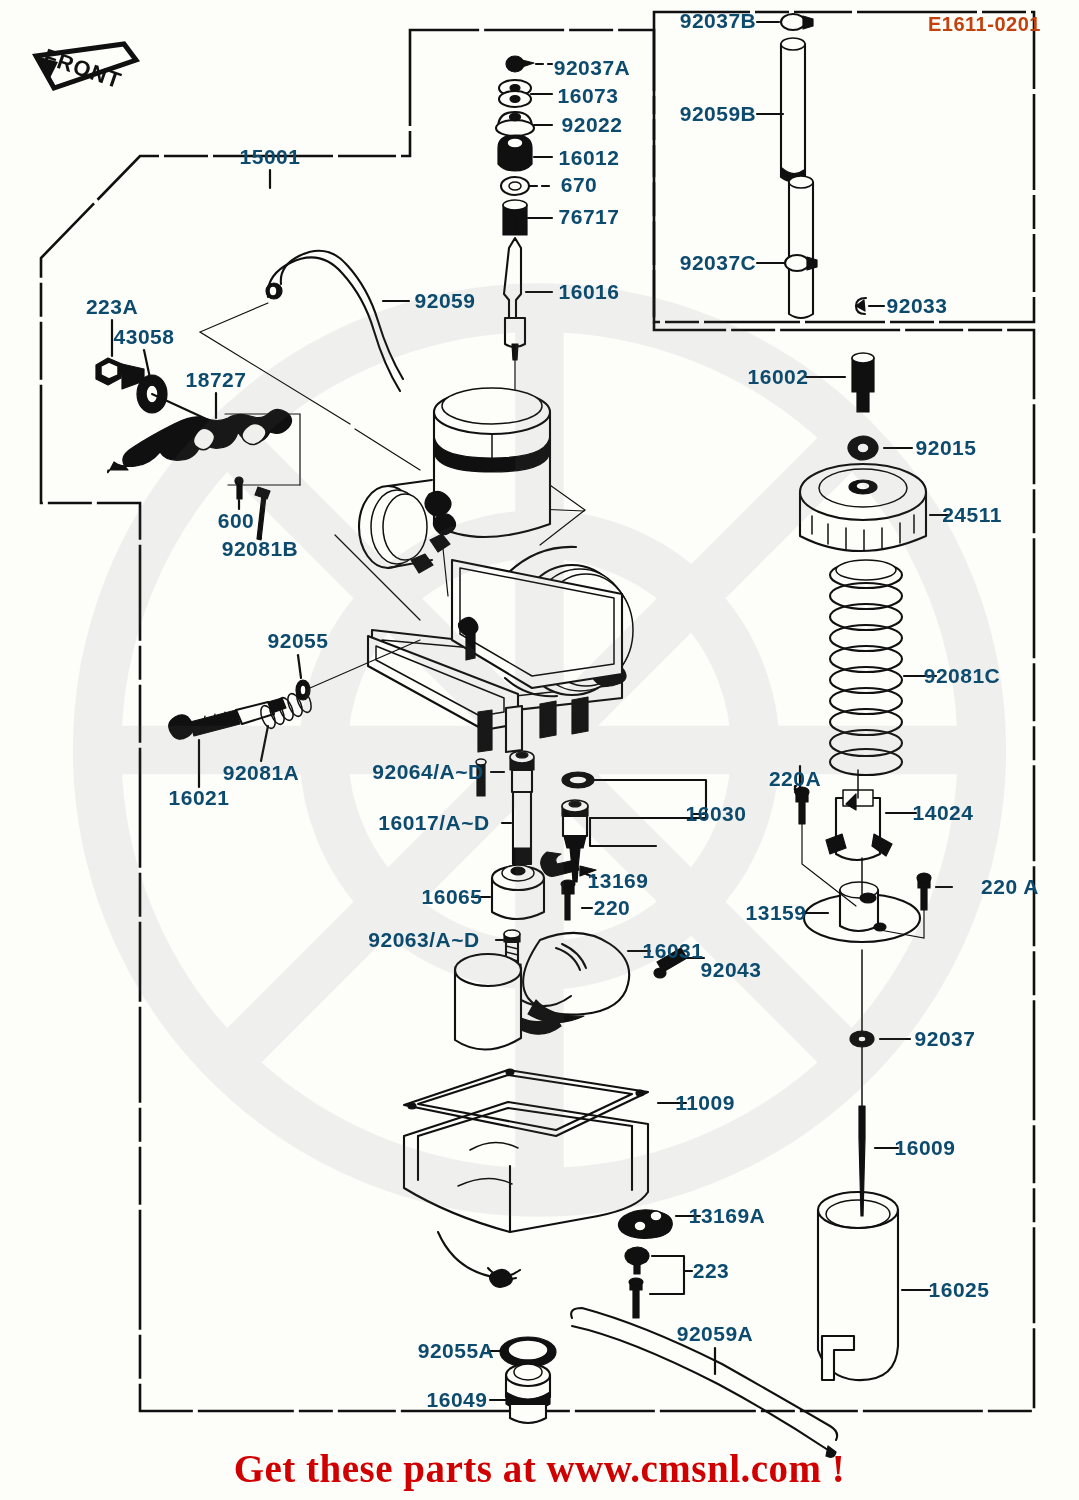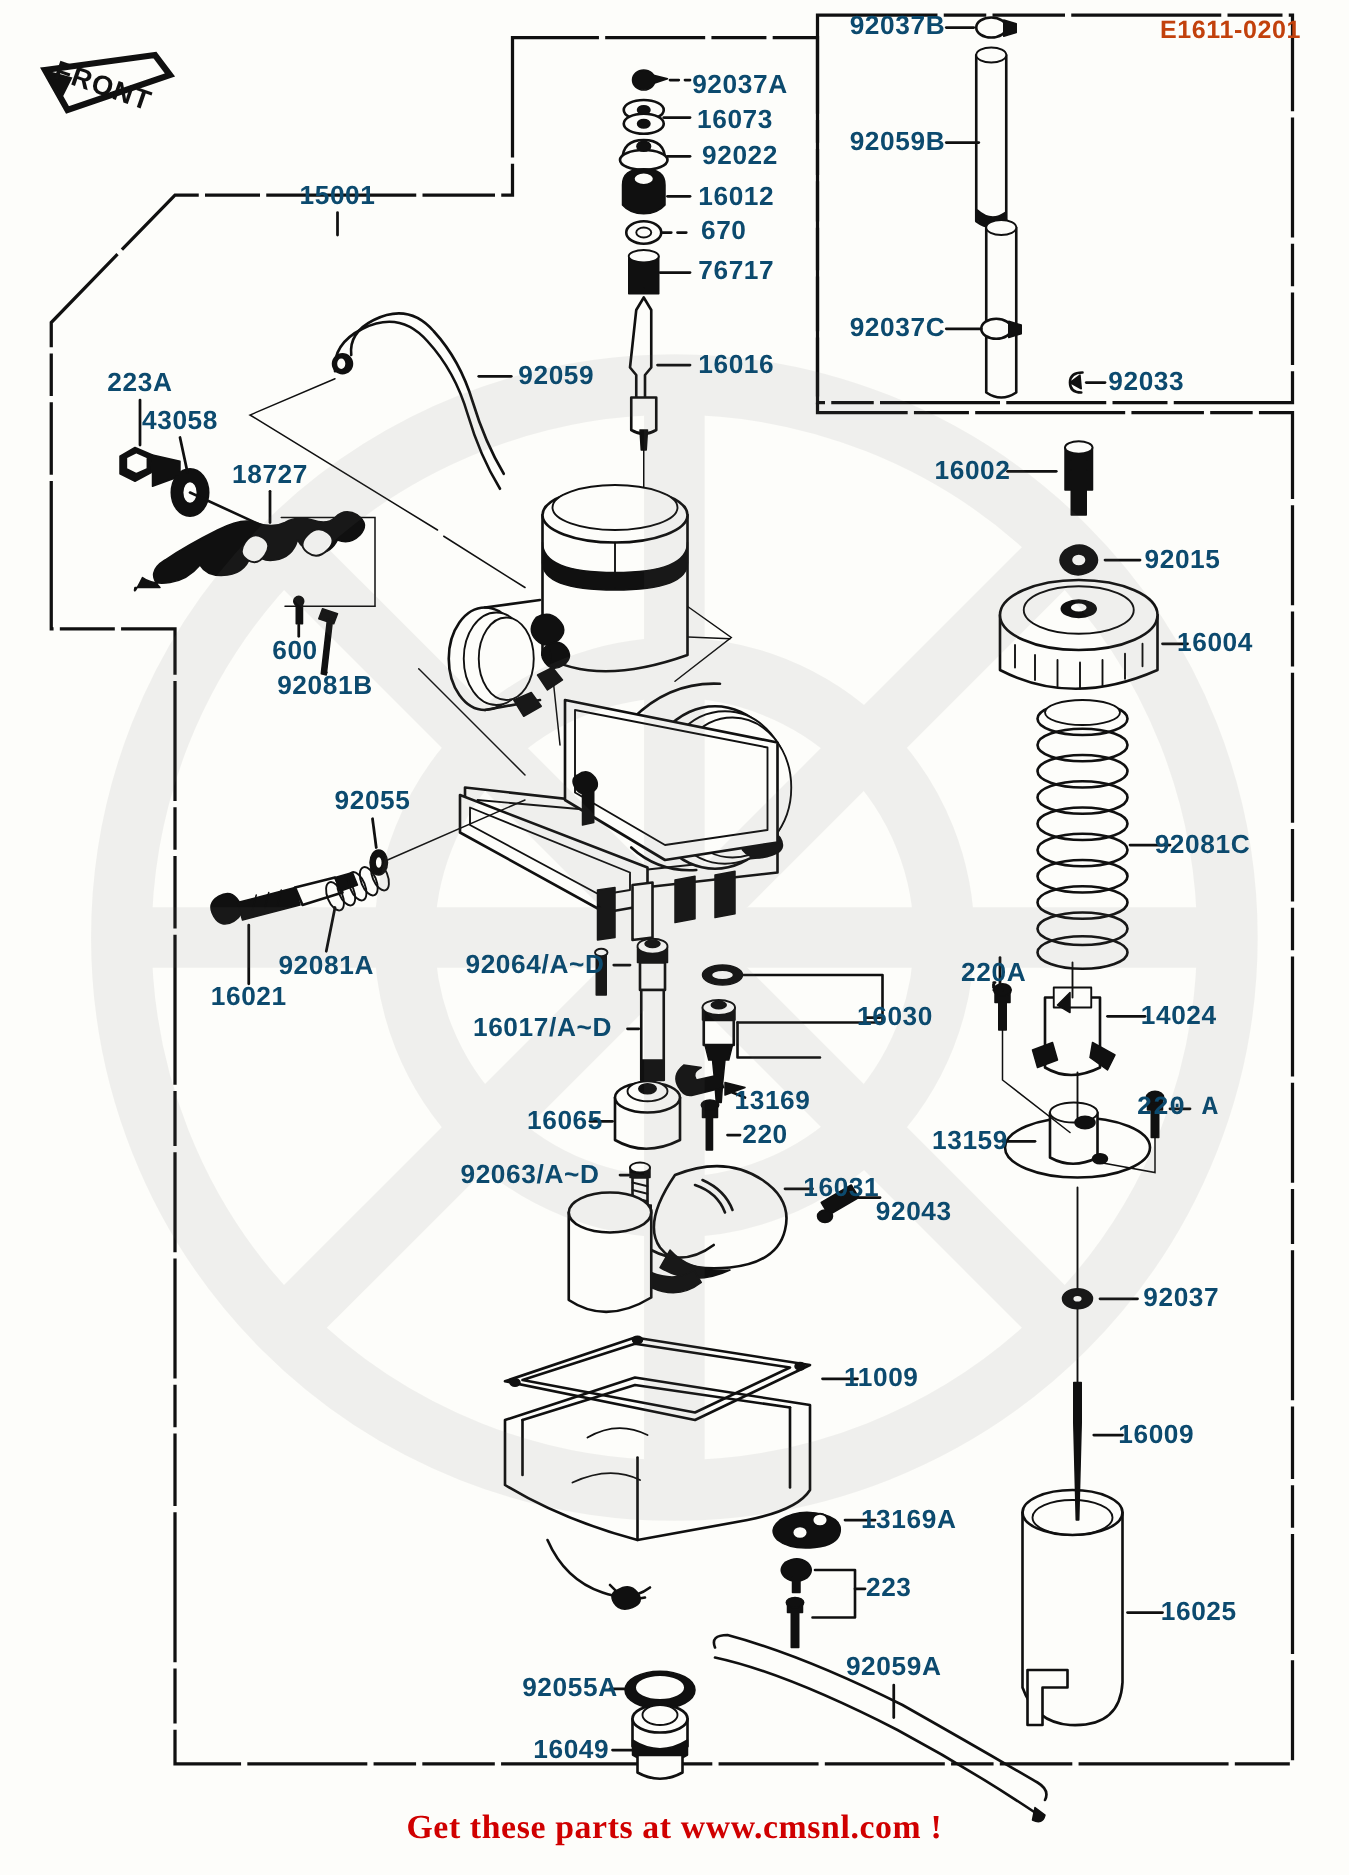--- a/index.html
+++ b/index.html
@@ -7,21 +7,21 @@
   #page{position:relative;width:1079px;height:1500px;background:#fdfdfa;overflow:hidden;}
   #page svg{position:absolute;left:0;top:0;width:1079px;height:1500px;}
   .lbl{position:absolute;font-family:"Liberation Sans",sans-serif;font-weight:bold;
        font-size:21px;color:#0c4a6e;letter-spacing:.5px;white-space:nowrap;
        transform:translate(-50%,-50%);}
   #title{position:absolute;left:22px;top:14px;font-size:29px;color:#6f6f6f;
          font-weight:400;letter-spacing:1px;white-space:nowrap;}
   #diagcode{position:absolute;left:928px;top:13px;font-size:20px;font-weight:bold;
             color:#c2410c;letter-spacing:.5px;white-space:nowrap;}
   #footer{position:absolute;left:0;top:1446px;width:1079px;text-align:center;
-          font-family:"Liberation Serif",serif;font-size:27px;color:#d00000;
+          font-family:"Liberation Serif",serif;font-size:39px;color:#d00000;
           font-weight:bold;letter-spacing:.5px;}
   #frontbox{position:absolute;left:24px;top:40px;width:118px;height:70px;}
   #frontbox .ftxt{position:absolute;left:18px;top:16px;font-family:"Liberation Sans",sans-serif;
                   font-weight:bold;font-size:22px;color:#111;
                   transform:rotate(19deg);letter-spacing:1px;}
   .wm{position:absolute;pointer-events:none;}
   #wm-logo{left:322px;top:498px;width:470px;height:470px;opacity:.085;}
   #wm-text{left:318px;top:862px;width:480px;font-family:"Liberation Sans",sans-serif;
            font-weight:bold;font-size:60px;color:#9a9a9a;opacity:.30;letter-spacing:-1px;
            white-space:nowrap;}
@@ -467,25 +467,25 @@
       <div class="lbl" style="left: 673px; top: 951px;">16031</div>
       <div class="lbl" style="left: 731px; top: 970px;">92043</div>
       <div class="lbl" style="left: 705px; top: 1103px;">11009</div>
       <div class="lbl" style="left: 727px; top: 1216px;">13169A</div>
       <div class="lbl" style="left: 711px; top: 1271px;">223</div>
       <div class="lbl" style="left: 456px; top: 1351px;">92055A</div>
       <div class="lbl" style="left: 457px; top: 1400px;">16049</div>
       <div class="lbl" style="left: 715px; top: 1334px;">92059A</div>
       <div class="lbl" style="left: 778px; top: 377px;">16002</div>
       <div class="lbl" style="left: 946px; top: 448px;">92015</div>
-      <div class="lbl" style="left: 972px; top: 515px;">16004</div>
+      <div class="lbl" style="left: 972px; top: 515px;">24511</div>
       <div class="lbl" style="left: 962px; top: 676px;">92081C</div>
       <div class="lbl" style="left: 795px; top: 779px;">220A</div>
       <div class="lbl" style="left: 943px; top: 813px;">14024</div>
-      <div class="lbl" style="left: 942px; top: 887px; font-family: Liberation Mono, monospace;">220 A</div>
+      <div class="lbl" style="left: 1010px; top: 887px;">220 A</div>
       <div class="lbl" style="left: 776px; top: 913px;">13159</div>
       <div class="lbl" style="left: 945px; top: 1039px;">92037</div>
       <div class="lbl" style="left: 925px; top: 1148px;">16009</div>
       <div class="lbl" style="left: 959px; top: 1290px;">16025</div>
       <div class="lbl" style="left: 718px; top: 21px;">92037B</div>
       <div class="lbl" style="left: 718px; top: 114px;">92059B</div>
       <div class="lbl" style="left: 718px; top: 263px;">92037C</div>
       <div class="lbl" style="left: 917px; top: 306px;">92033</div>
     </div>
 

